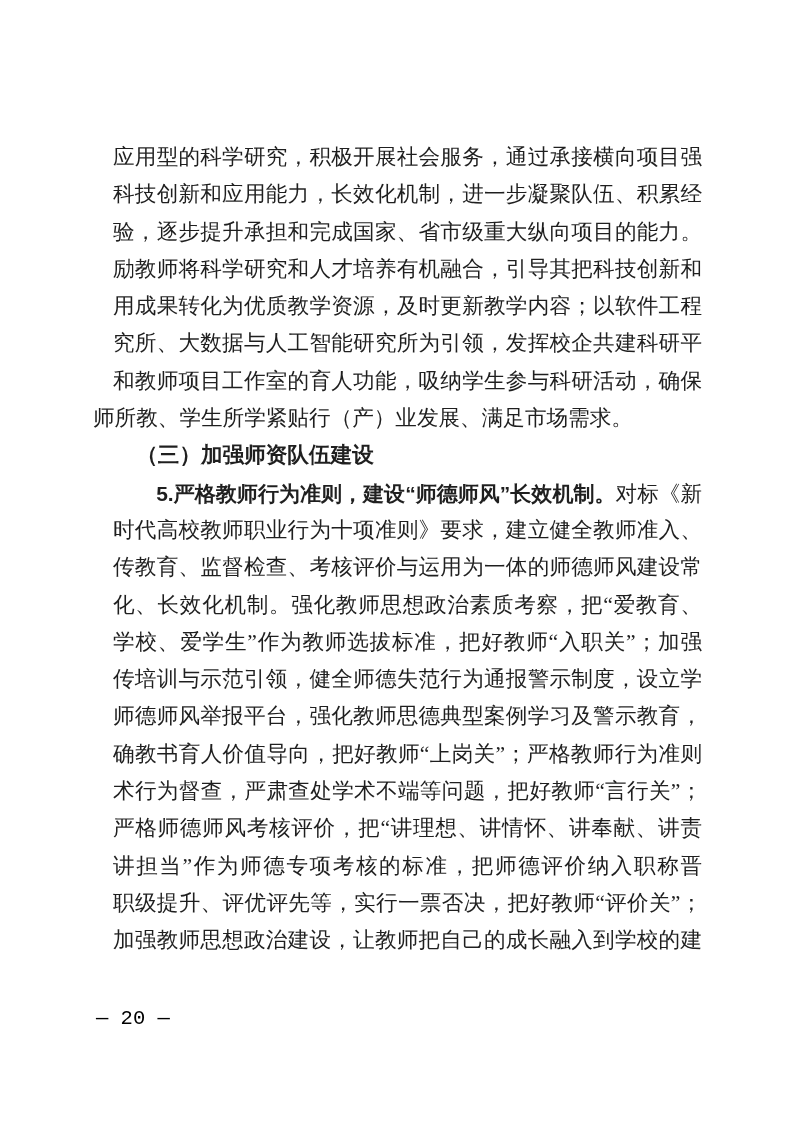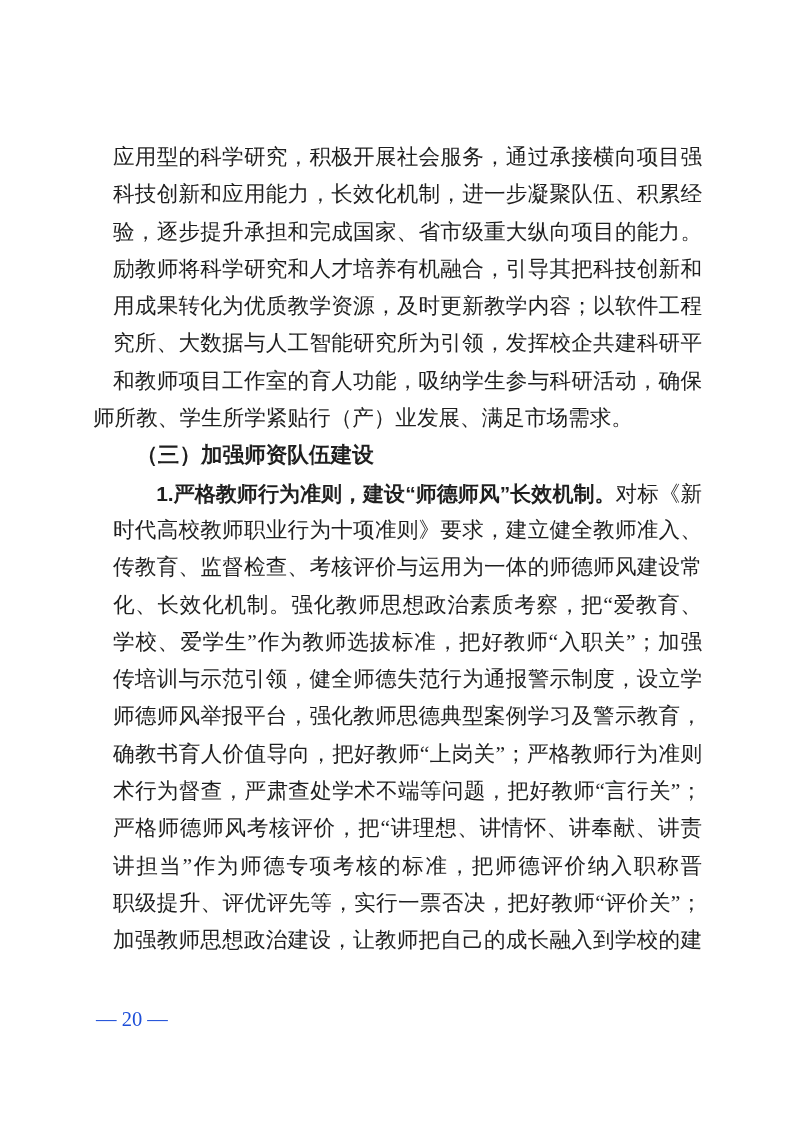--- a/index.html
+++ b/index.html
@@ -53,43 +53,43 @@
     font-weight: 700;
     font-family: "Liberation Sans", "DejaVu Sans", sans-serif;
     font-size: 21px;
   }
   .page-number {
     position: absolute;
     left: 96px;
     top: 1005px;
     font-size: 20.5px;
     line-height: 28px;
-    color: #1d4ed8;
-    font-family: Liberation Serif, serif;
+    color: #000000;
+    font-family: Liberation Mono, monospace;
   }
 </style>
 </head>
 <body>
 
 <div class="page">
 
   <div class="text-block">
 
     <div class="line j">应用型的科学研究，积极开展社会服务，通过承接横向项目强化</div>
     <div class="line j">科技创新和应用能力，长效化机制，进一步凝聚队伍、积累经</div>
     <div class="line j">验，逐步提升承担和完成国家、省市级重大纵向项目的能力。鼓</div>
     <div class="line j">励教师将科学研究和人才培养有机融合，引导其把科技创新和应</div>
     <div class="line j">用成果转化为优质教学资源，及时更新教学内容；以软件工程研</div>
     <div class="line j">究所、大数据与人工智能研究所为引领，发挥校企共建科研平台</div>
     <div class="line j">和教师项目工作室的育人功能，吸纳学生参与科研活动，确保教</div>
     <div class="line">师所教、学生所学紧贴行（产）业发展、满足市场需求。</div>
 
     <div class="line heading indent">（三）加强师资队伍建设</div>
 
-    <div class="line j indent"><span class="bold-lead">1.严格教师行为准则，建设“师德师风”长效机制。</span><span>对标《新</span></div>
+    <div class="line j indent"><span class="bold-lead">5.严格教师行为准则，建设“师德师风”长效机制。</span><span>对标《新</span></div>
 
     <div class="line j">时代高校教师职业行为十项准则》要求，建立健全教师准入、宣</div>
     <div class="line j">传教育、监督检查、考核评价与运用为一体的师德师风建设常态</div>
     <div class="line j">化、长效化机制。强化教师思想政治素质考察，把“爱教育、爱</div>
     <div class="line j">学校、爱学生”作为教师选拔标准，把好教师“入职关”；加强宣</div>
     <div class="line j">传培训与示范引领，健全师德失范行为通报警示制度，设立学校</div>
     <div class="line j">师德师风举报平台，强化教师思德典型案例学习及警示教育，明</div>
     <div class="line j">确教书育人价值导向，把好教师“上岗关”；严格教师行为准则</div>
     <div class="line j">术行为督查，严肃查处学术不端等问题，把好教师“言行关”；</div>
     <div class="line j">严格师德师风考核评价，把“讲理想、讲情怀、讲奉献、讲责任、</div>

